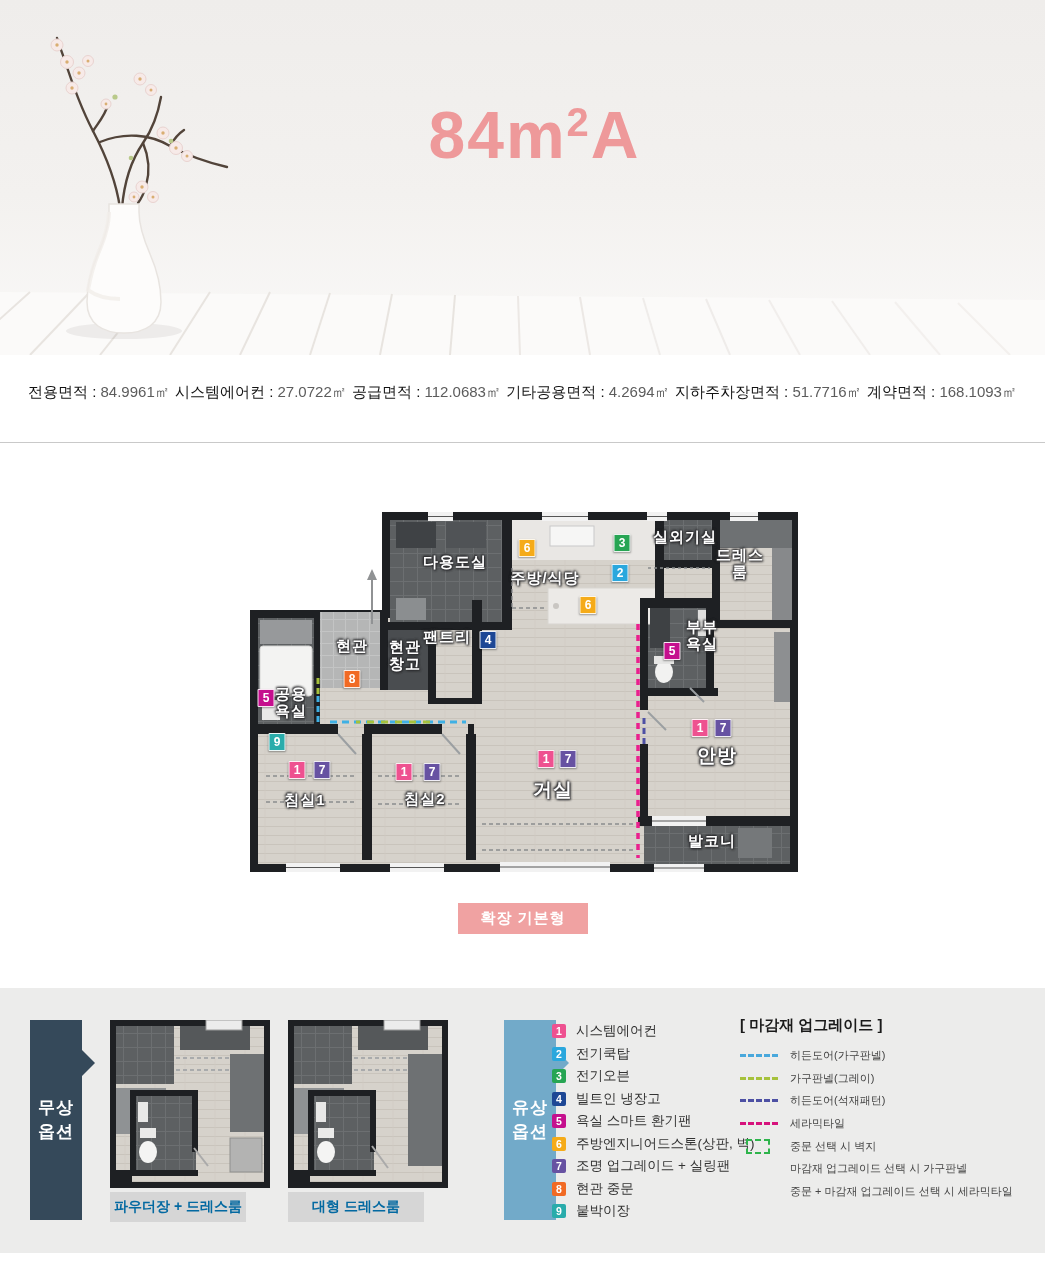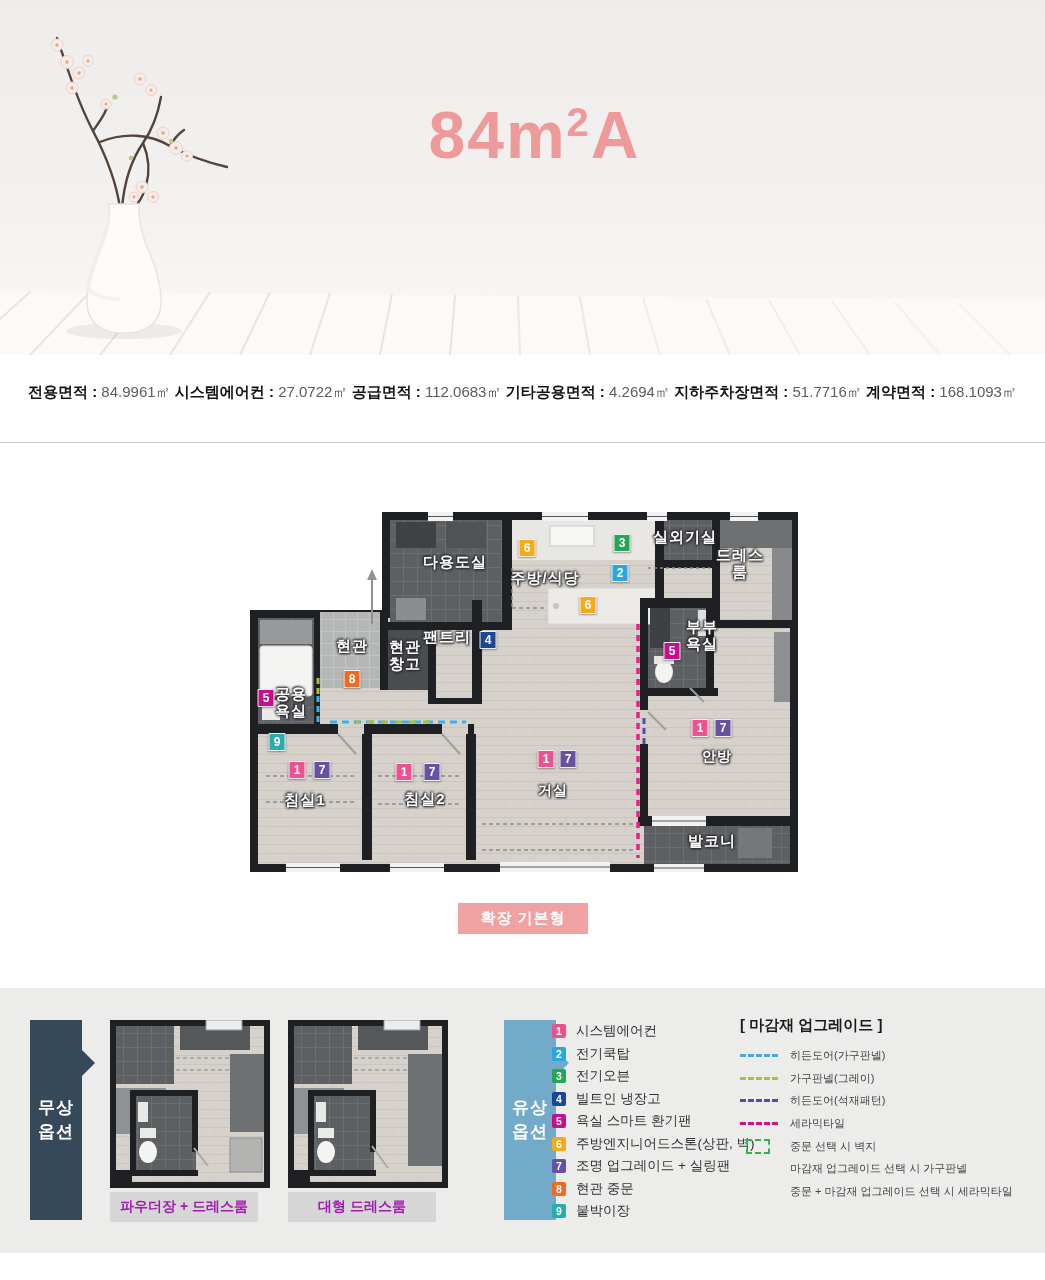--- a/index.html
+++ b/index.html
@@ -15,33 +15,33 @@
                 font-size:66px; font-weight:700; color:#ee999a; letter-spacing:2px; line-height:1;padding-left:24px; }
   .hero-title .sup { font-size:40px; position:relative; top:-22px; }
   .hero-badge { position:absolute; left:405px; top:198px; width:235px; height:37px;
                 background:#f2a5a5; color:#fff; font-size:19px; font-weight:400;
                 display:flex; align-items:center; justify-content:center; letter-spacing:1px; }
 
   
   .stats { position:absolute; left:0; top:383px; width:1045px; padding:0 28px;
            display:flex; justify-content:space-between; }
   .stat { font-size:15px; white-space:nowrap; }
-  .stat .lab { font-weight:700; color:#121212; }
+  .stat .lab { font-weight:400; color:#121212; }
   .stat .val { color:#5c5c5c; }
   .divider { position:absolute; left:0; top:442px; width:1045px; border-top:1px solid #c9c9c9; }
 
   
   .plan { position:absolute; left:250px; top:512px; width:550px; height:360px; }
   .plan > svg { position:absolute; left:0; top:0; }
   .room-label { position:absolute; transform:translate(-50%,-50%); color:#fff; font-weight:700;
                 font-size:15px; line-height:1.15; text-align:center; white-space:pre-line;
                 letter-spacing:1px;
                 text-shadow:0 0 3px rgba(45,45,48,.95),0 0 3px rgba(45,45,48,.95),
                             1px 1px 2px rgba(35,35,38,.9),-1px -1px 2px rgba(35,35,38,.9); }
-  .room-label.lg { font-size:14px; }
+  .room-label.lg { font-size:19px; }
   .op-badge { position:absolute; transform:translate(-50%,-50%); width:17px; height:18px;
               color:#fff; font-size:12px; font-weight:700; display:flex; align-items:center;
               justify-content:center; border:1px solid rgba(255,255,255,.9); border-radius:1px;
               box-shadow:0 1px 2px rgba(0,0,0,.35); }
   .type-button { position:absolute; left:458px; top:903px; width:130px; height:31px;
                  background:#f0a2a2; color:#fff; font-size:15px; font-weight:700;
                  display:flex; align-items:center; justify-content:center; letter-spacing:1px; cursor:pointer; }
 
   
   .options { position:absolute; left:0; top:988px; width:1045px; height:265px; background:#ececeb; }
@@ -50,21 +50,21 @@
               font-size:17px; font-weight:700; white-space:pre-line; line-height:1.4; letter-spacing:1px; }
   .side-tab .arrow { position:absolute; right:-13px; top:30px; width:0; height:0;
                      border-top:13px solid transparent; border-bottom:13px solid transparent; }
   .free-tab { left:30px; background:#35495a; }
   .free-tab .arrow { border-left:13px solid #35495a; }
   .paid-tab { left:504px; background:#72aac9; }
   .paid-tab .arrow { border-left:13px solid #72aac9; }
 
   .mini { position:absolute; top:32px; width:160px; }
   .mini1 { left:110px; } .mini2 { left:288px; }
-  .mini .caption { margin-top:0; width:148px; height:30px; background:#d6d6d6; color:#a21caf;
+  .mini .caption { margin-top:0; width:136px; height:30px; background:#d6d6d6; color:#0369a1;
                    font-size:14px; font-weight:700; display:flex; align-items:center; justify-content:center;
                    white-space:nowrap; }
 
   .legend { position:absolute; left:552px; top:32px; list-style:none; }
   .legend li { display:flex; align-items:center; height:22.5px; }
   .lg-badge { width:14px; height:14px; border-radius:2px; color:#fff; font-size:10.5px; font-weight:700;
               display:flex; align-items:center; justify-content:center; margin-right:10px; flex:0 0 14px; }
   .legend .lbl { font-size:13.5px; color:#333; white-space:nowrap; }
 
   .finish { position:absolute; left:740px; top:26px; }

